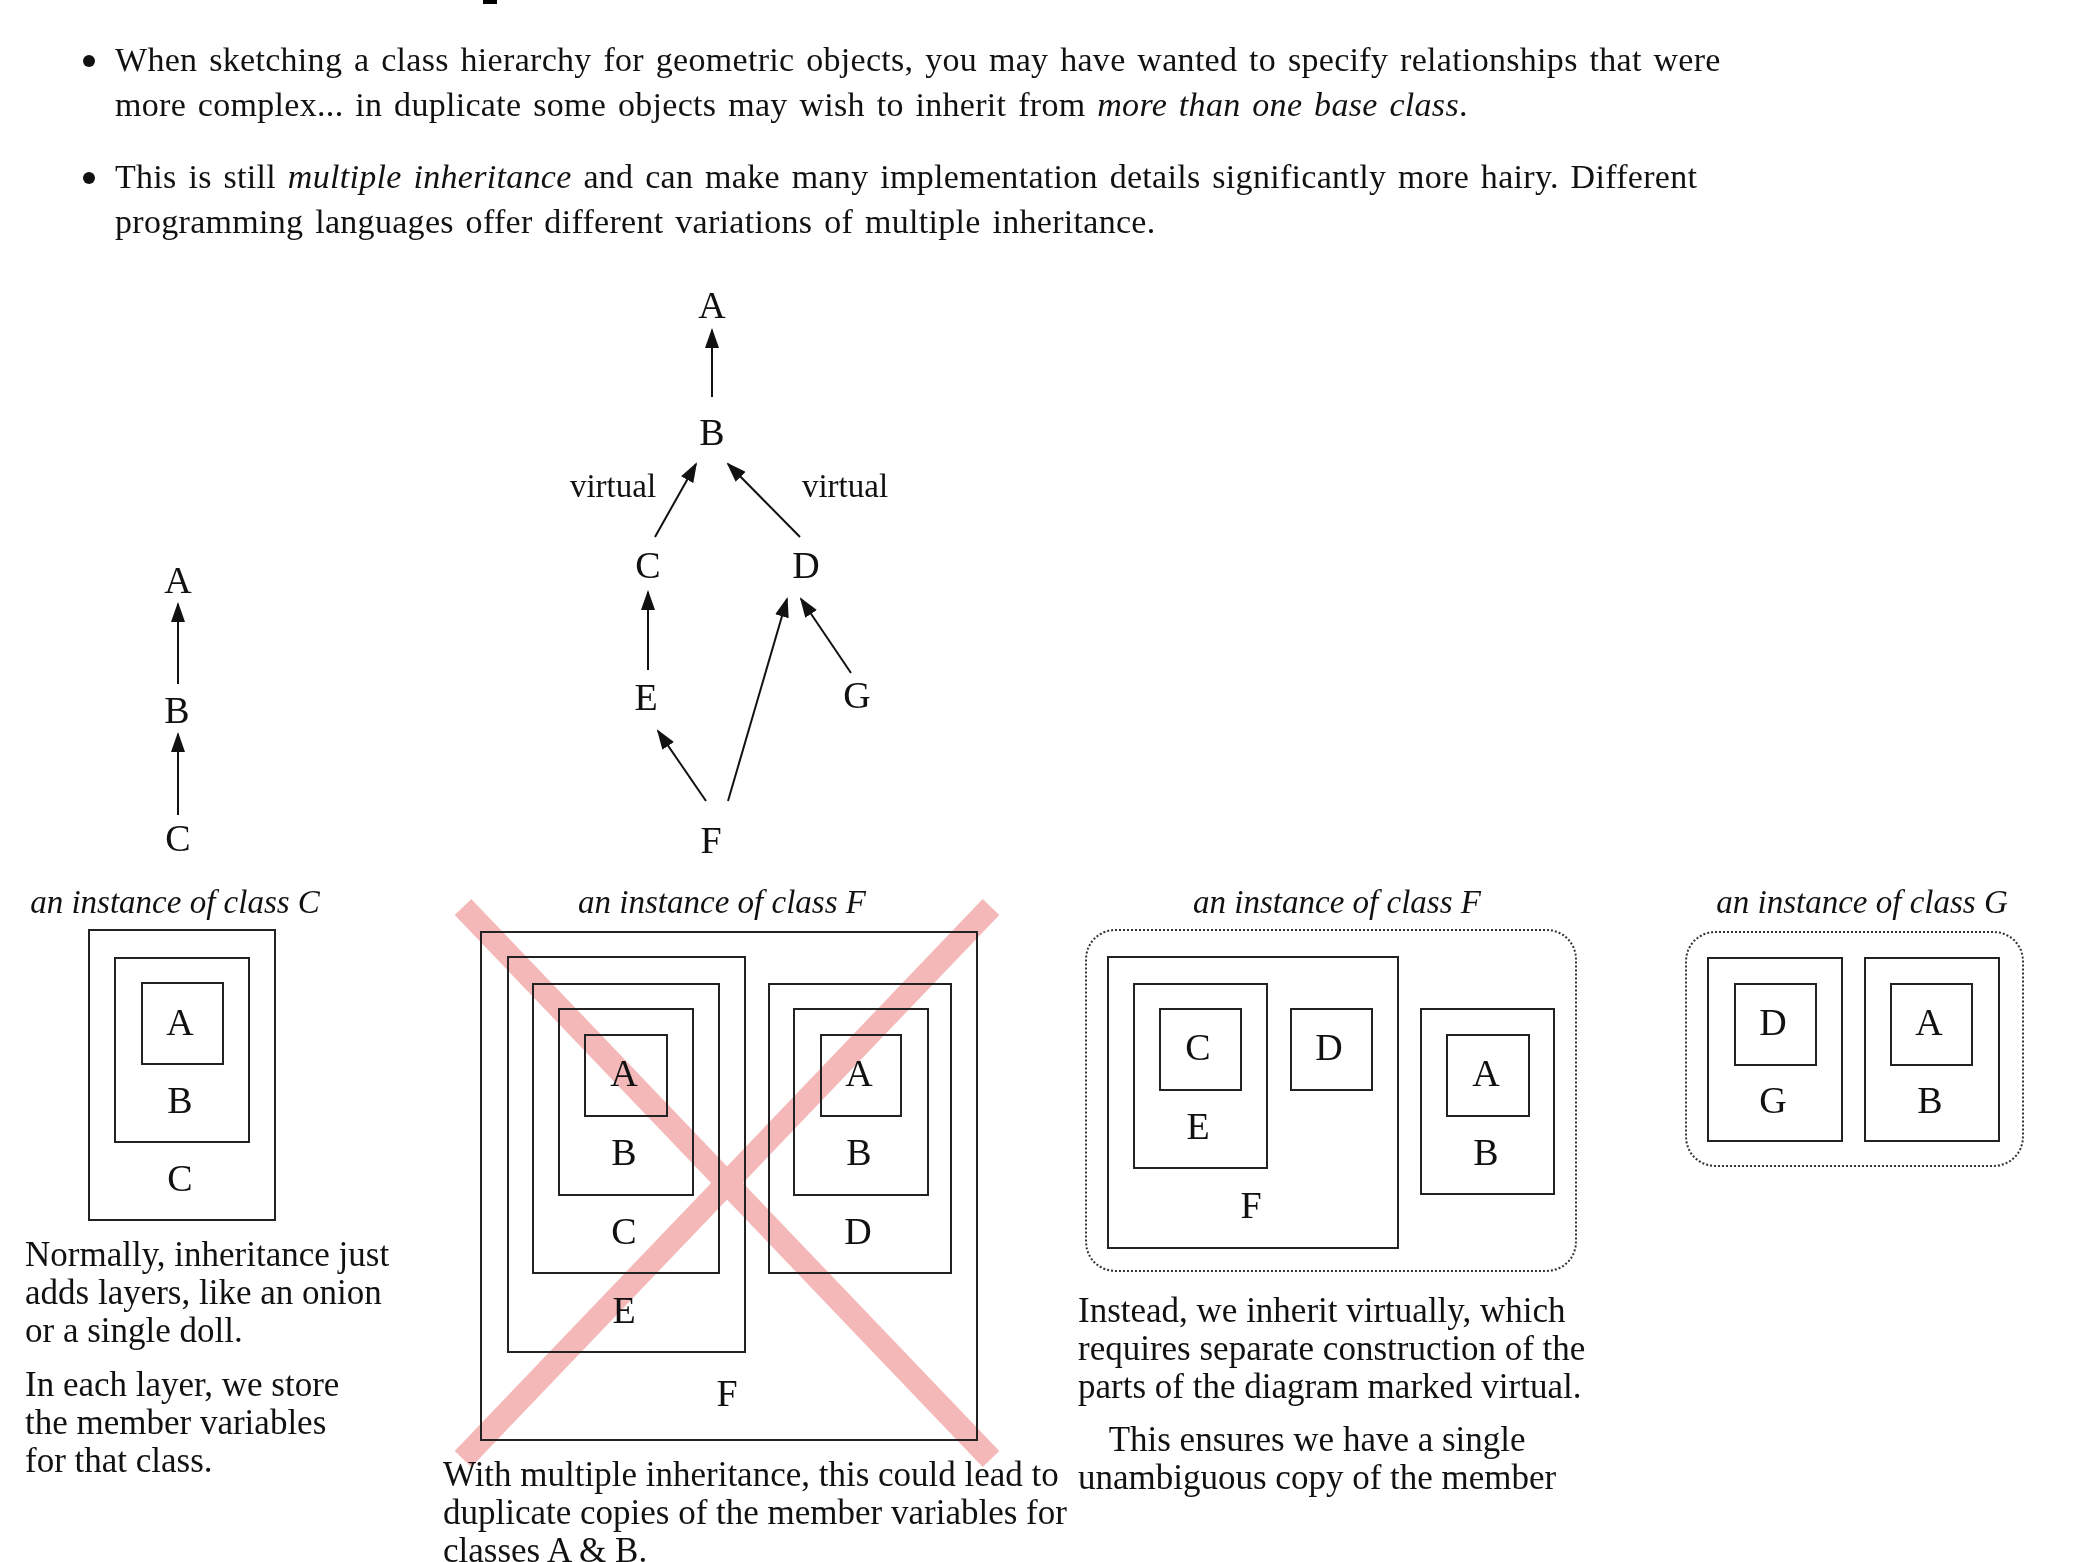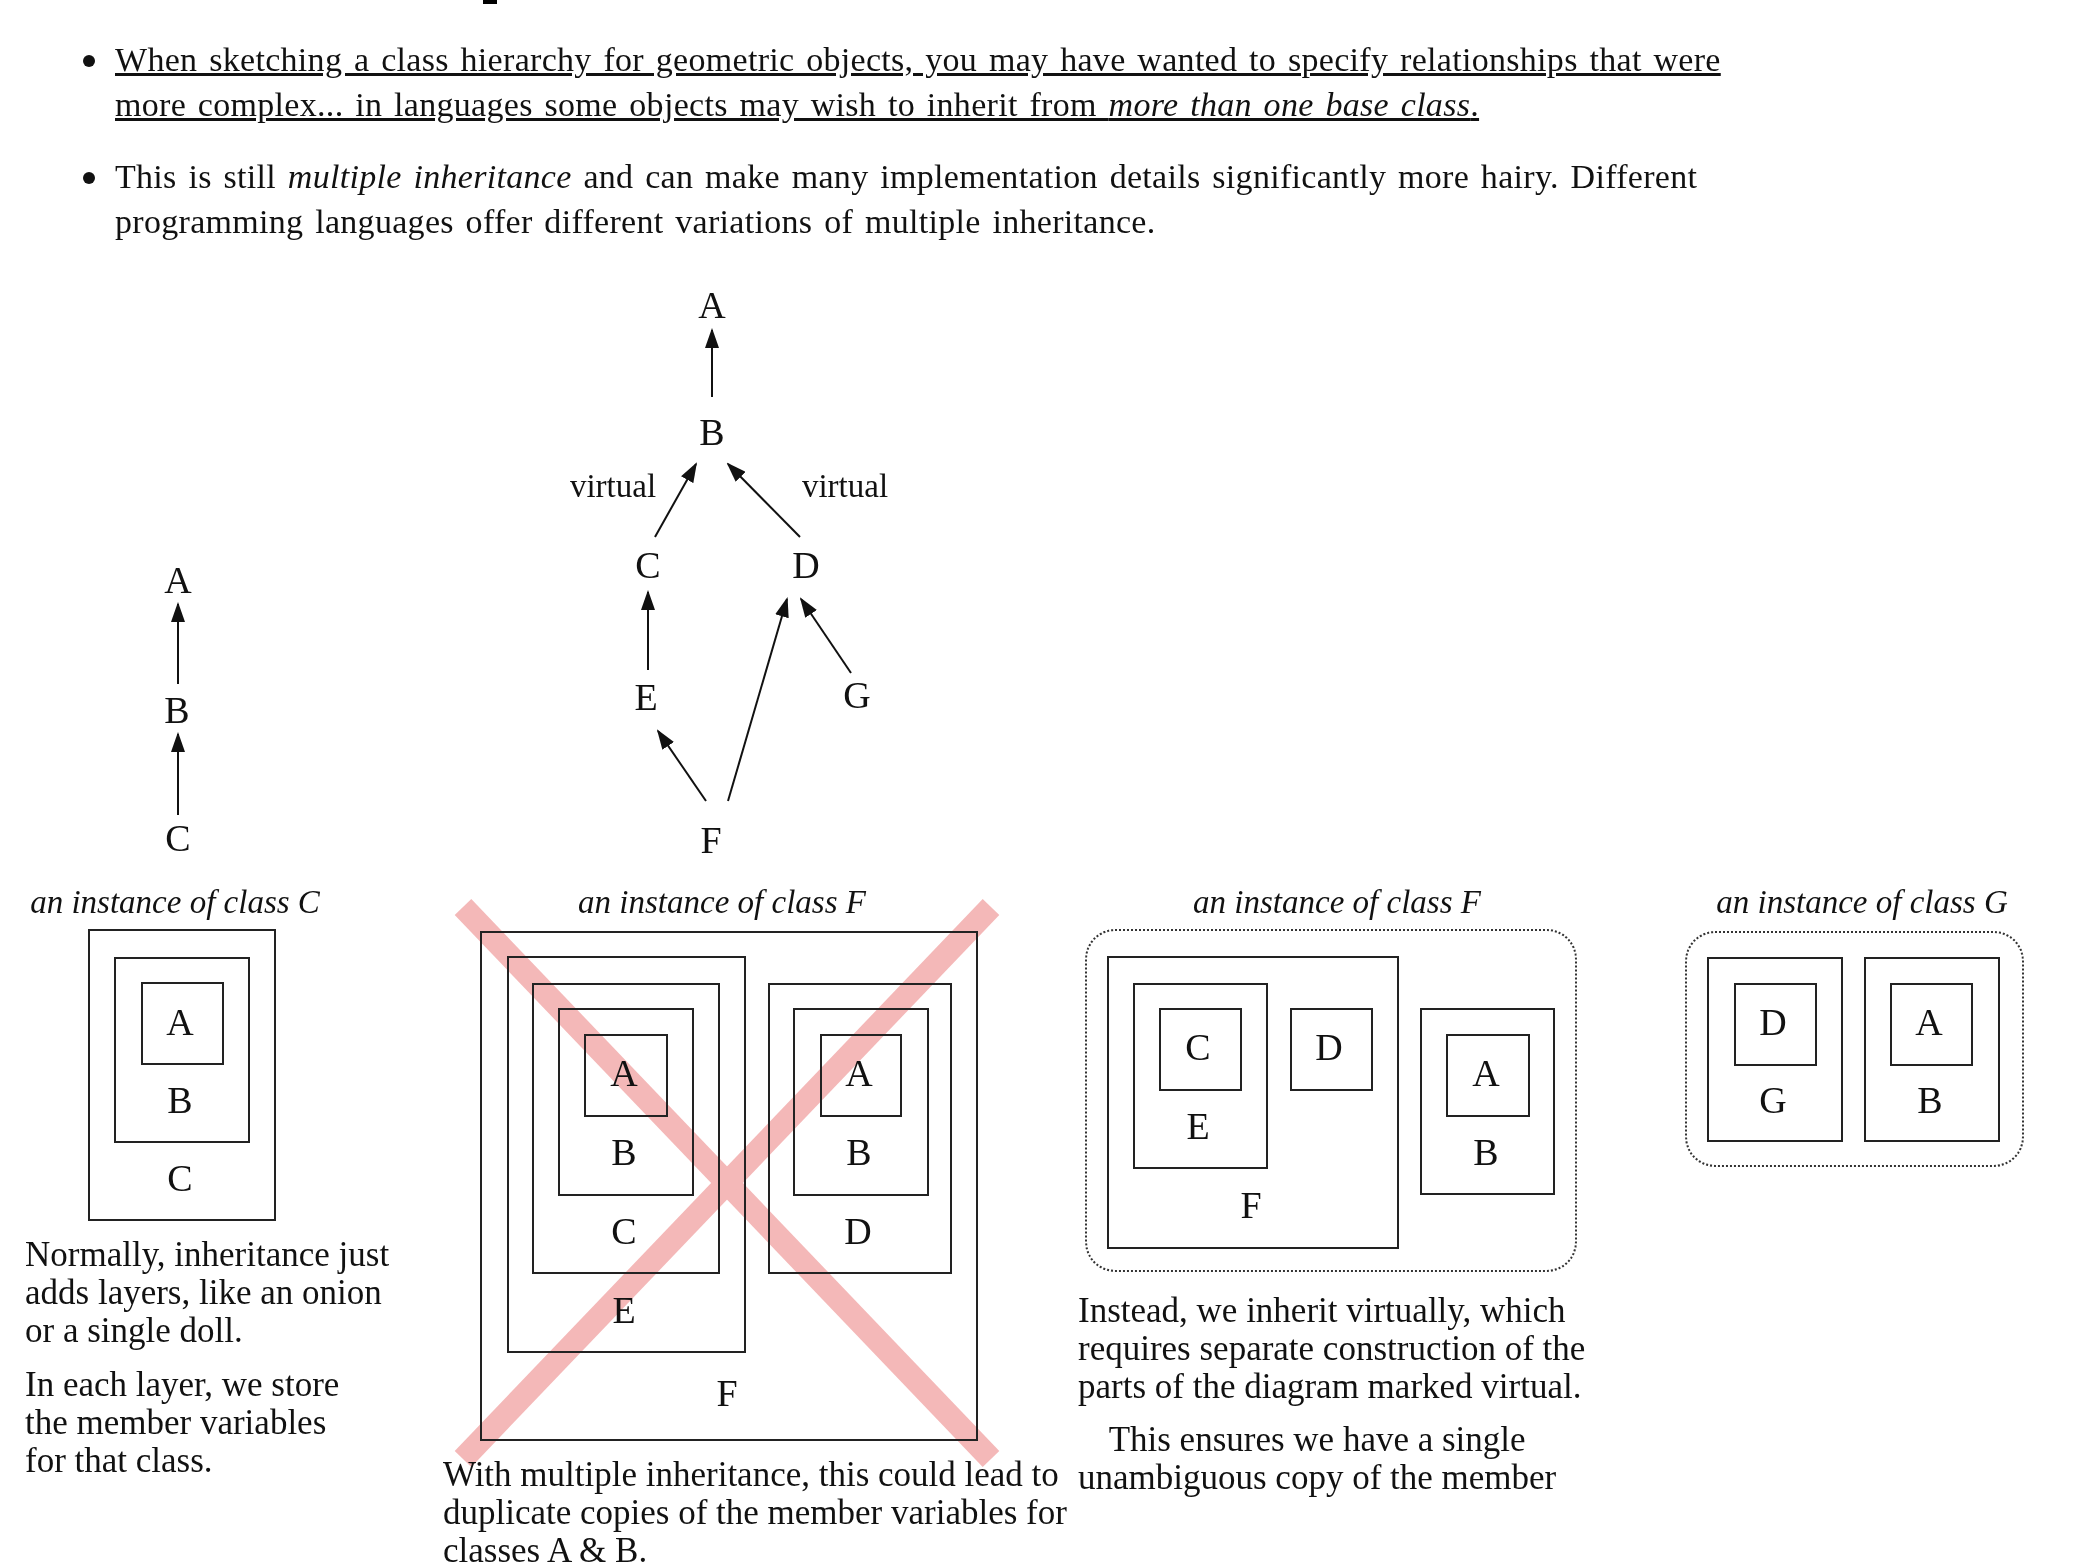--- a/index.html
+++ b/index.html
@@ -24,23 +24,23 @@
 </head>
 <body>
 
 <div id="screen">
 
   <div class="frag" style="left:483px;top:0;width:14px;height:4px;"></div>
 
   <div class="bullet-dot" style="left:83px;top:55px;"></div>
   <div class="bullet-dot" style="left:83px;top:172px;"></div>
 
-  <div class="btext" style="top:37px;text-decoration:underline;">
+  <div class="btext" style="top:37px;">
     <div class="bline"><span>When sketching a class hierarchy for geometric objects, you may have wanted to specify relationships that were</span></div>
-    <div class="bline"><span>more complex... in languages some objects may wish to inherit from </span><span class="it">more than one base class</span><span>.</span></div>
+    <div class="bline"><span>more complex... in duplicate some objects may wish to inherit from </span><span class="it">more than one base class</span><span>.</span></div>
   </div>
 
   <div class="btext" style="top:154px;">
     <div class="bline"><span>This is still </span><span class="it">multiple inheritance</span><span> and can make many implementation details significantly more hairy. Different</span></div>
     <div class="bline"><span>programming languages offer different variations of multiple inheritance.</span></div>
   </div>
 
   <svg class="connectors" width="2097" height="1562" viewBox="0 0 2097 1562">
     <defs>
       <marker id="ah" markerWidth="10" markerHeight="7" refX="9" refY="3.5" orient="auto" markerUnits="strokeWidth">

